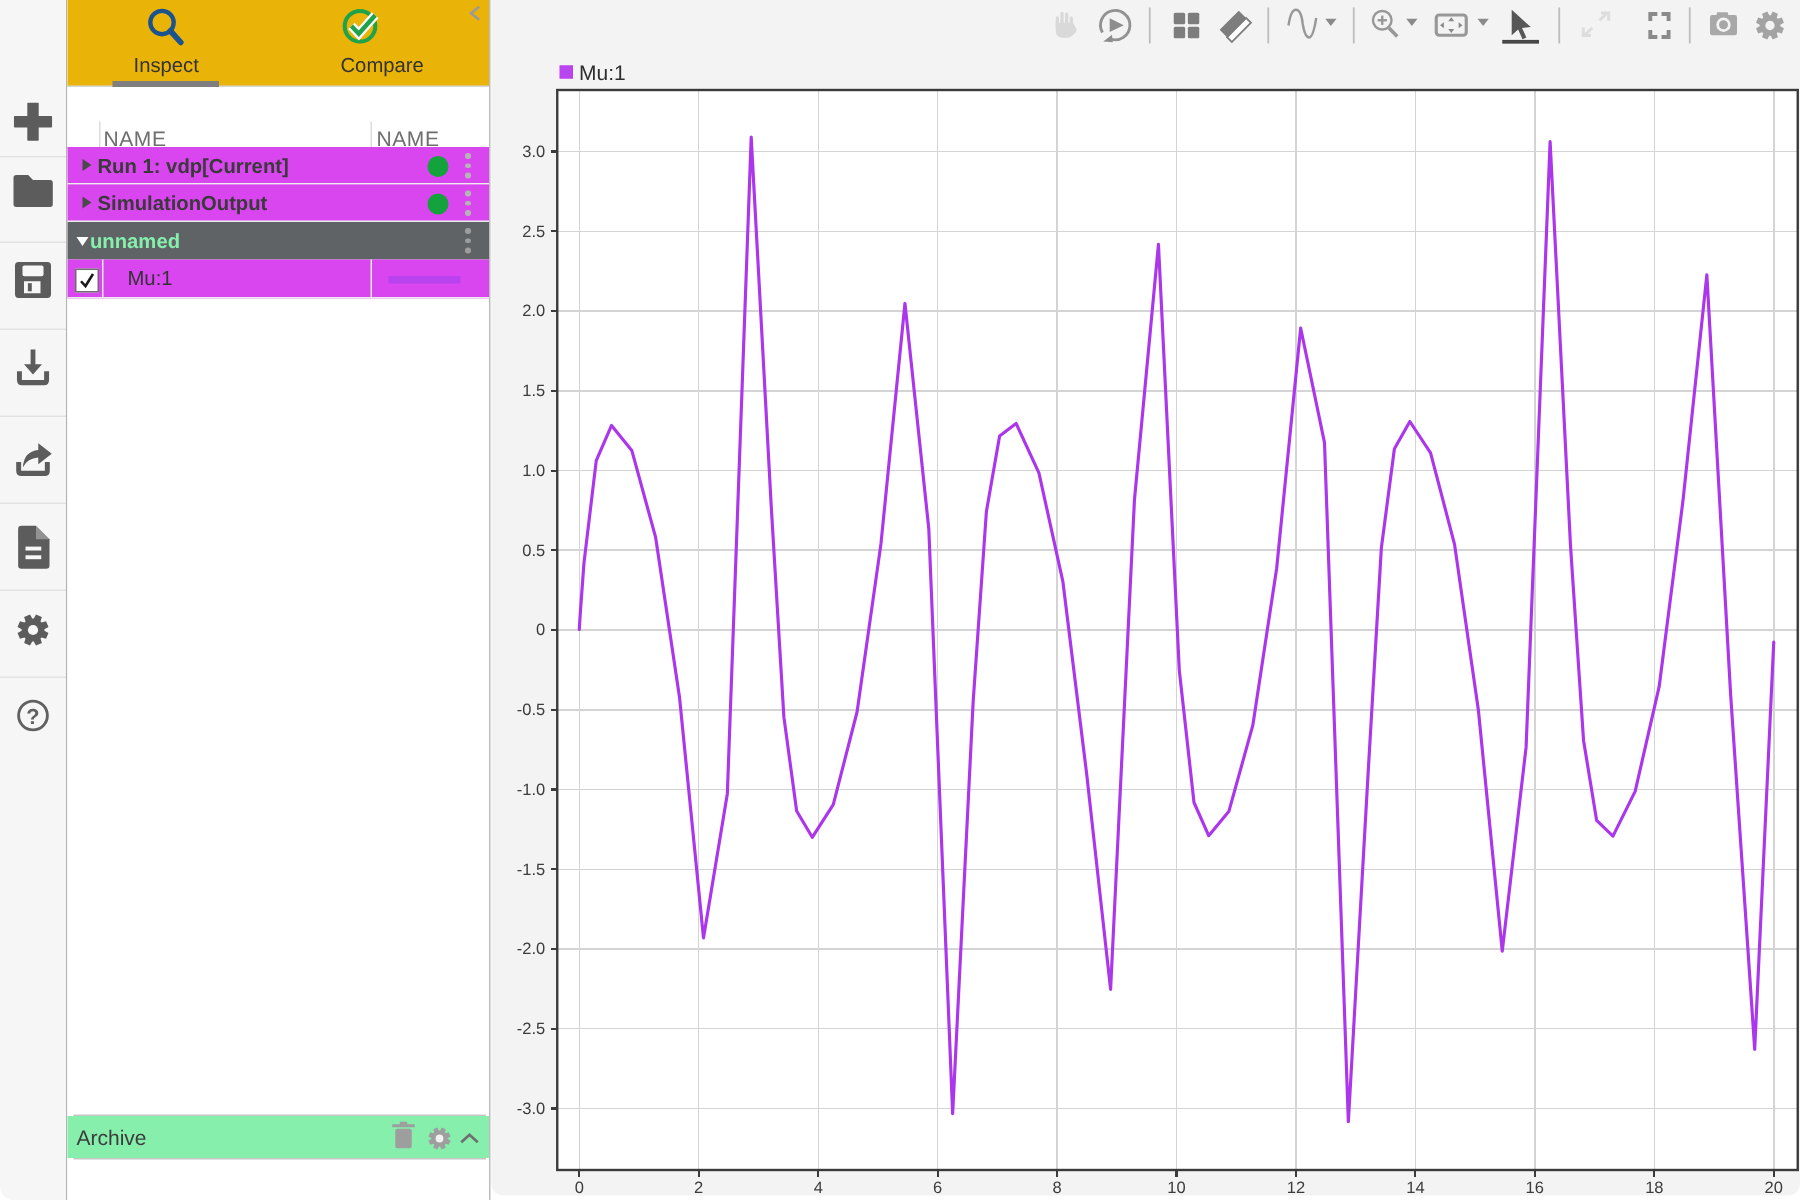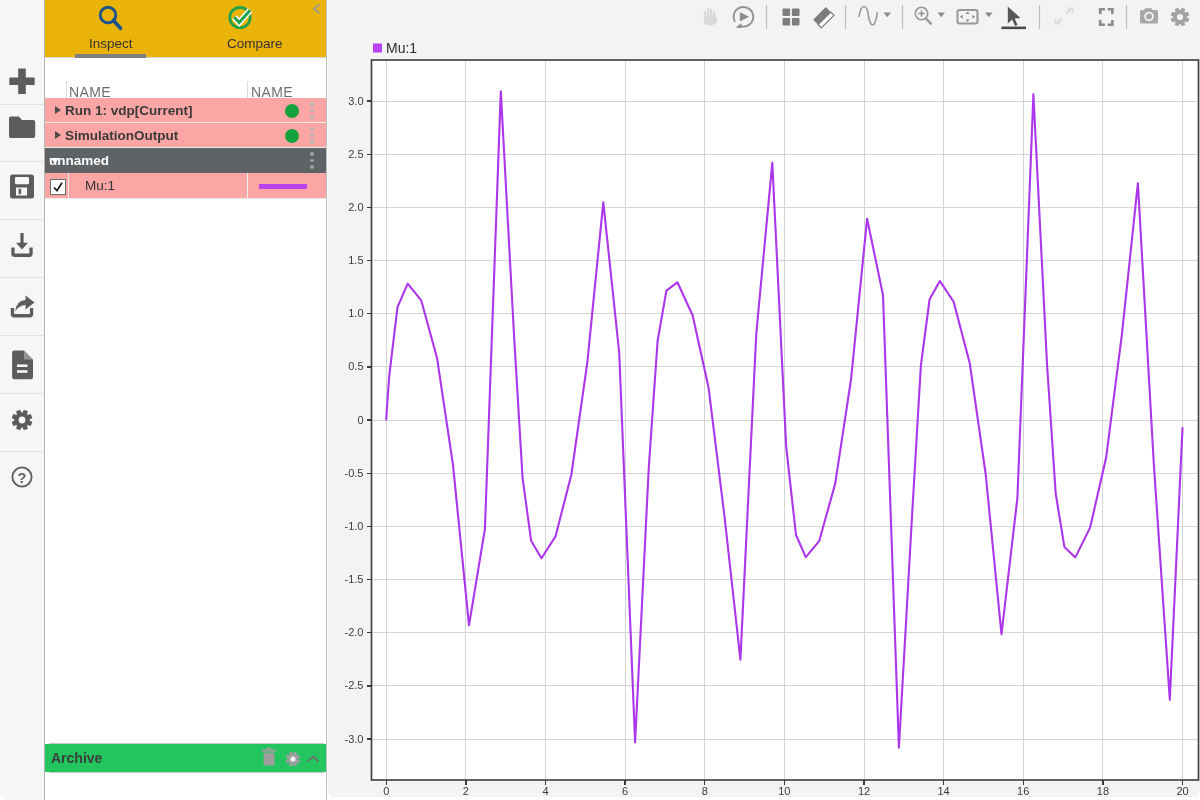--- a/index.html
+++ b/index.html
@@ -18,30 +18,30 @@
   #tabbar{position:absolute;left:0;top:0;width:281px;height:58px;background:#eab308;
     border-bottom:1px solid #d5d5d5;box-sizing:border-box;}
   .tablabel{position:absolute;top:36px;font-size:13.5px;color:#333;}
   #underline{position:absolute;left:30px;top:54px;width:71px;height:4px;background:#7f7f7f;}
   #filterbox{position:absolute;left:1px;top:59px;width:275px;height:19px;background:#fff;
     border:1px solid #c2c2c2;font-size:13.5px;color:#767676;line-height:19px;padding-left:4px;}
   #thead{position:absolute;left:0;top:81px;width:281px;height:17px;border-bottom:1px solid #cecece;}
   #thead .v1{position:absolute;left:21px;top:0;width:1px;height:17px;background:#dcdcdc;}
   #thead .v2{position:absolute;left:202px;top:0;width:1px;height:17px;background:#dcdcdc;}
   .hlab{position:absolute;top:3px;font-size:14px;color:#6e6e6e;letter-spacing:0.4px;}
-  .row{position:absolute;left:0;width:281px;height:25px;background:#fca5a5;border-bottom:1px solid #ececec;box-sizing:border-box;}
+  .row{position:absolute;left:0;width:281px;height:25px;background:#d946ef;border-bottom:1px solid #ececec;box-sizing:border-box;}
   .rowtxt{position:absolute;top:4.5px;font-size:13.5px;font-weight:bold;color:#3a3a3a;}
   .tri-r{position:absolute;width:0;height:0;border-left:6px solid #4a4a4a;
     border-top:4.5px solid transparent;border-bottom:4.5px solid transparent;}
   .tri-d{position:absolute;width:0;height:0;border-top:6px solid #ffffff;
     border-left:4.5px solid transparent;border-right:4.5px solid transparent;}
   .gdot{position:absolute;left:240px;top:5px;width:14px;height:14px;border-radius:50%;background:#14a23c;}
   .menu3 i{position:absolute;left:265px;width:3.6px;height:3.6px;border-radius:50%;background:#b5b5b5;}
   
-  .foot{position:absolute;left:0;width:281px;background:#22c55e;font-weight:bold;}
+  .foot{position:absolute;left:0;width:281px;background:#86efac;}
   .foottxt{position:absolute;left:6px;font-size:14px;color:#3d3d3d;}
   
 </style>
 </head>
 <body>
 <div id="stage">
 <svg width="1200" height="800" viewBox="0 0 1200 800" style="position:absolute;left:0;top:0;">
 <path d="M327.5,0 H1200 V788 Q1200,797 1191,797 H336.5 Q327.5,797 327.5,788 Z" fill="#f3f3f3"></path>
 <rect x="371.5" y="60.0" width="827.0" height="720.0" fill="#ffffff"></rect>
 <g stroke="#d4d4d4" stroke-width="1" shape-rendering="crispEdges">
@@ -288,21 +288,21 @@
   <div class="rowtxt" style="left:20px">SimulationOutput</div>
   <div class="gdot" style="top:5.5px"></div>
   <div class="menu3">
           <i style="top:4.2px"></i>
           <i style="top:10.7px"></i>
           <i style="top:17.2px"></i>
         </div>
 </div>
 <div class="row" style="top:148px;background:#606366;border-bottom:none;">
   <div class="tri-d" style="left:6px;top:10px"></div>
-  <div class="rowtxt" style="left:4px;color:#ffffff">unnamed</div>
+  <div class="rowtxt" style="left:15px;color:#86efac">unnamed</div>
   <div class="menu3">
           <i style="top:4.2px;background:#9d9d9d"></i>
           <i style="top:10.7px;background:#9d9d9d"></i>
           <i style="top:17.2px;background:#9d9d9d"></i>
         </div>
 </div>
 <div class="row" style="top:173px;height:26px">
   <div style="position:absolute;left:23px;top:0;width:1px;height:25px;background:#ececec"></div>
   <div style="position:absolute;left:202px;top:0;width:1px;height:25px;background:#ececec"></div>
   <div style="position:absolute;left:5px;top:5.5px;width:14px;height:14px;border:1px solid #6f6f6f;background:#fff">

